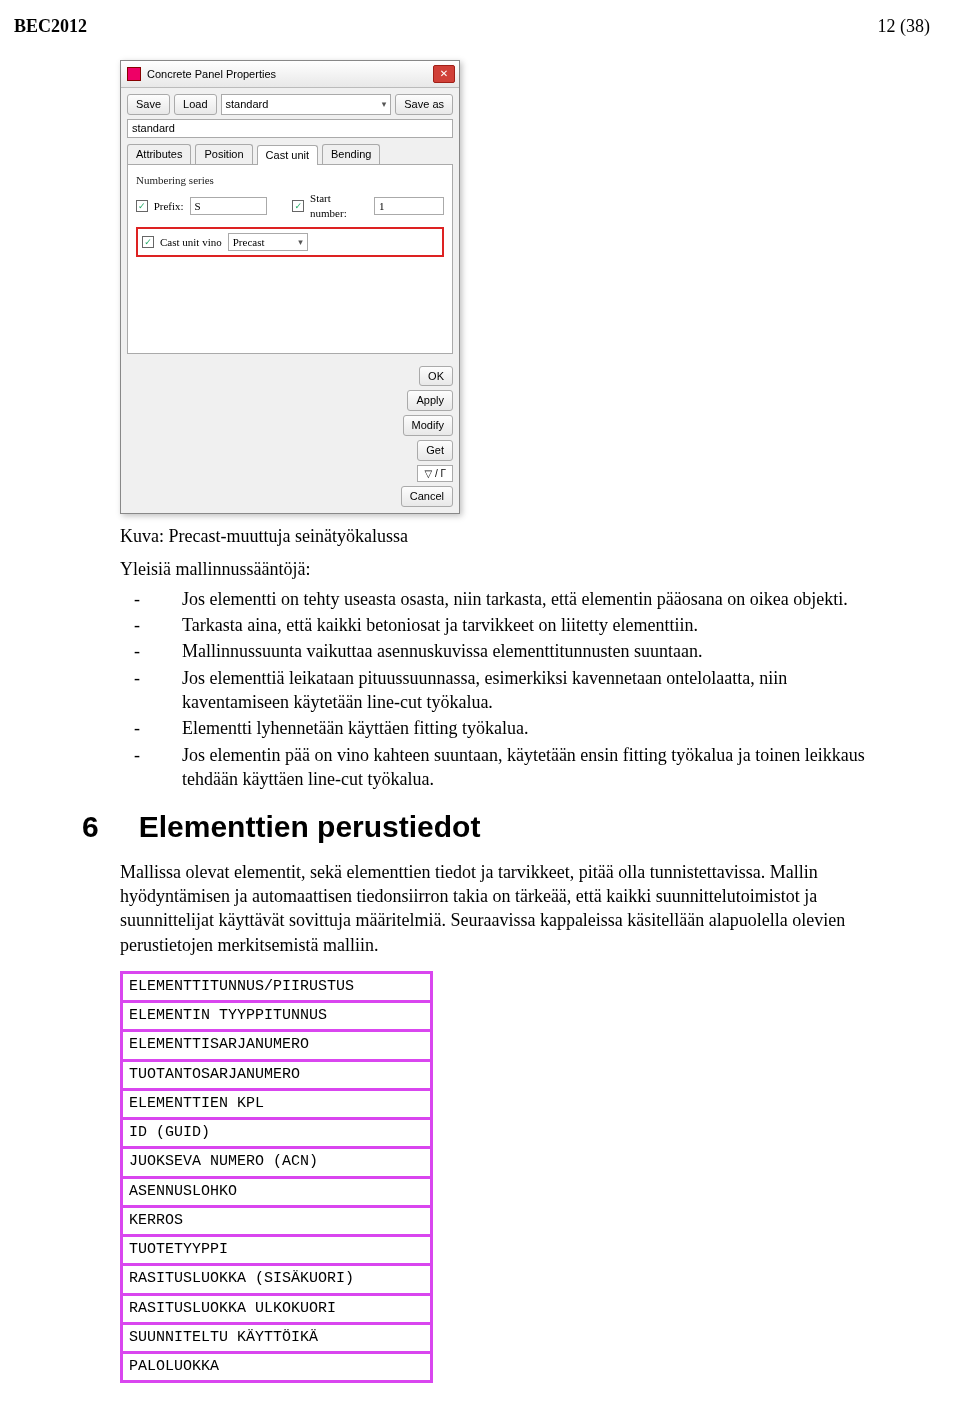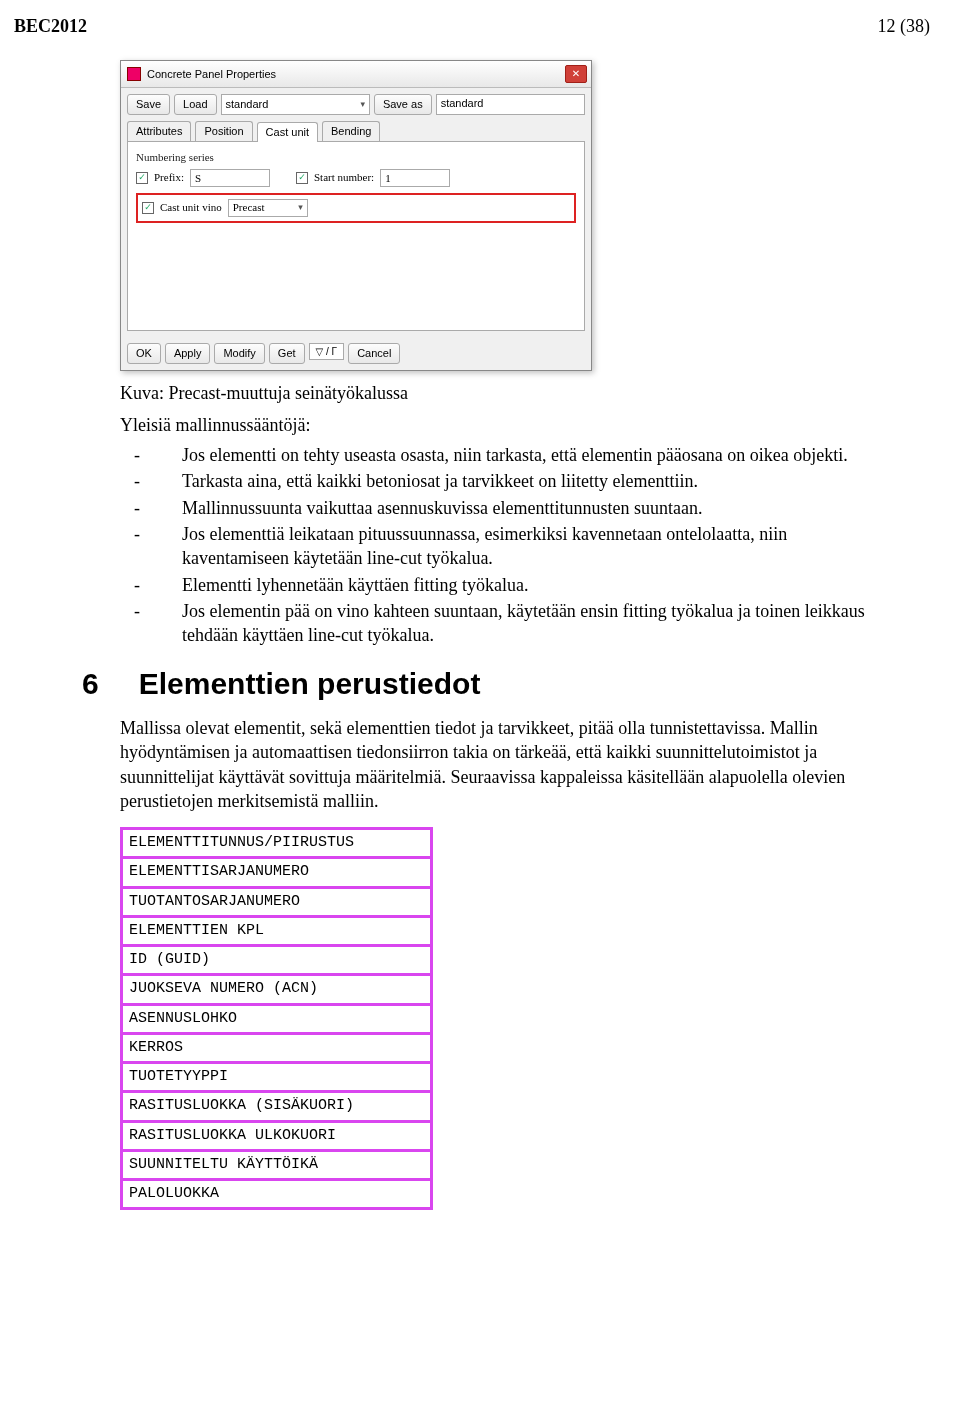--- a/index.html
+++ b/index.html
@@ -11,21 +11,21 @@
     color: #000;
     position: relative;
     padding: 20px 90px 20px 90px;
     font-size: 18px;
     line-height: 1.35;
   }
   .header-left { position: absolute; top: 14px; left: 14px; font-weight: bold; font-size: 18px; }
   .header-right { position: absolute; top: 14px; right: 30px; font-size: 18px; }
 
   .dialog {
-    width: 472px;
+    width: 340px;
     margin-top: 40px;
     margin-left: 30px;
     border: 1px solid #888;
     background: #f0f0f0;
     box-shadow: 2px 2px 6px rgba(0,0,0,.25);
     font-family: "Segoe UI", Tahoma, Arial, sans-serif;
     font-size: 11px;
   }
   .titlebar {
     background: linear-gradient(#fff,#e8e8e8);
@@ -43,21 +43,21 @@
   .dlg-caret { font-size:9px; color:#555; }
   .tabrow { display:flex; padding:0 6px; gap:4px; }
   .dlg-tab { border:1px solid #aaa; border-bottom:none; background:#f0f0f0; padding:2px 8px; font-size:11px; border-radius:3px 3px 0 0;}
   .dlg-tab.active { background:#fff; position:relative; top:1px;}
   .tab-panel { border:1px solid #aaa; background:#fff; margin:0 6px 6px; padding:8px; min-height:190px;font-family:Liberation Serif, serif; }
   .fieldset-label { font-size:11px; color:#222; margin-bottom:4px; display:block; }
   .row { display:flex; align-items:center; gap:6px; margin-bottom:6px; }
   .chk { width:12px; height:12px; border:1px solid #666; background:#fff; display:inline-flex; align-items:center; justify-content:center; font-size:9px; color:#2a6; }
   .field { background:#fff; border:1px solid #aaa; padding:1px 4px; font-size:11px; min-width:70px; height:18px; }
   .red-box { border:2px solid #d22; padding:4px; }
-  .bottom-row { display:flex; gap:4px; padding:6px; align-items:flex-start; }
+  .bottom-row { display:flex; gap:4px; padding:6px; align-items:flex-end;flex-direction:column; }
   .gamma { border:1px solid #aaa; padding:1px 6px; font-size:10px; background:#fff;}
   
   .content { margin-top:10px; padding-left: 30px; }
   .caption { margin-top:6px; margin-bottom:8px; }
   .list-heading { margin-bottom: 6px; }
   ul.dash { list-style:none; padding-left: 38px; margin-bottom: 16px; }
   ul.dash li { text-indent: -24px; padding-left: 24px; margin-bottom: 2px; }
   ul.dash li::before { content: "-"; display:inline-block; width:24px; }
 
   .section-row { display:flex; align-items:baseline; gap:40px; margin-top:10px; margin-bottom:12px;}
@@ -155,20 +155,23 @@
   </div>
 
   <div class="para">Mallissa olevat elementit, sekä elementtien tiedot ja tarvikkeet, pitää olla tunnistettavissa. Mallin hyödyntämisen ja automaattisen tiedonsiirron takia on tärkeää, että kaikki suunnittelutoimistot ja suunnittelijat käyttävät sovittuja määritelmiä. Seuraavissa kappaleissa käsitellään alapuolella olevien perustietojen merkitsemistä malliin.</div>
 
   <table class="list-table">
     <tbody>
         <tr>
           <td>ELEMENTTITUNNUS/PIIRUSTUS</td>
         </tr>
     <tr>
+          <td>ELEMENTIN TYYPPITUNNUS</td>
+        </tr>
+    <tr>
           <td>ELEMENTTISARJANUMERO</td>
         </tr>
     <tr>
           <td>TUOTANTOSARJANUMERO</td>
         </tr>
     <tr>
           <td>ELEMENTTIEN KPL</td>
         </tr>
     <tr>
           <td>ID (GUID)</td>

